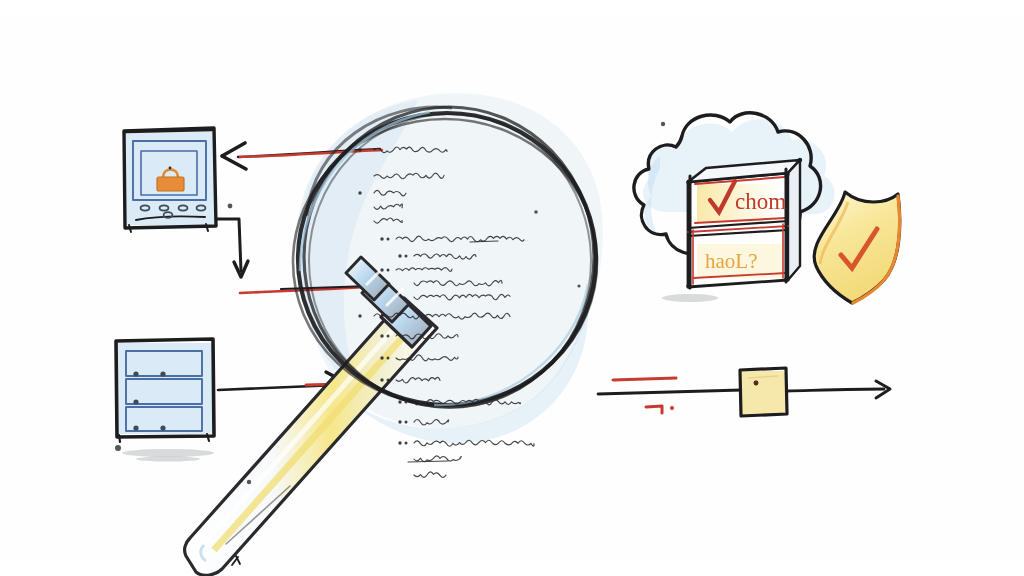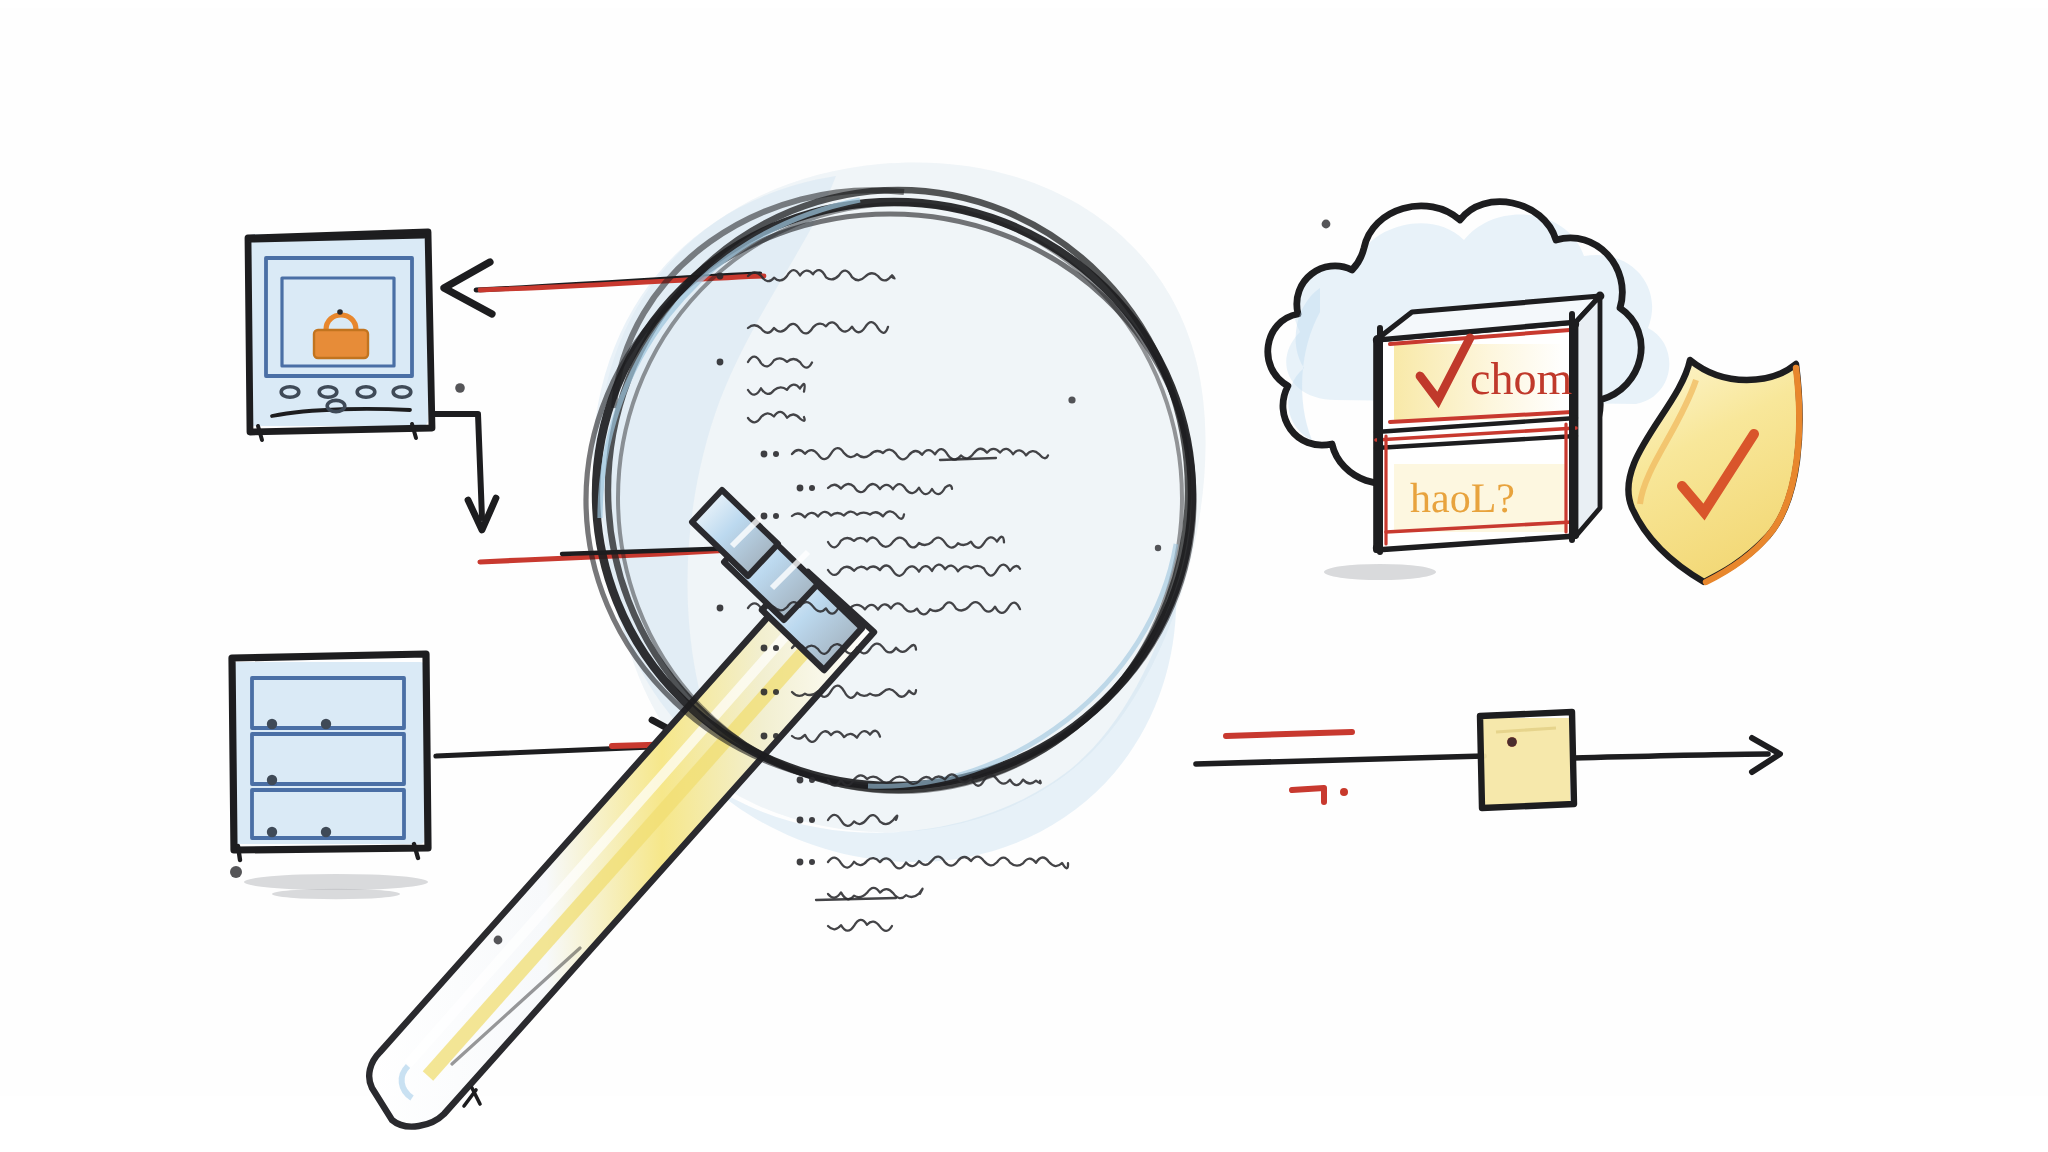--- a/index.html
+++ b/index.html
@@ -3,21 +3,21 @@
 <meta charset="utf-8">
 <title>Sketch Diagram</title>
 <style>
   html,body{margin:0;padding:0;background:#ffffff;}
   body{
     width:1024px;height:576px;overflow:hidden;
     font-family:"Liberation Sans", sans-serif;
     position:relative;
   }
   #canvas-root{
-    position:absolute;left:0;top:4px;width:1024px;height:544px;
+    position:absolute;left:0;top:16px;width:1024px;height:544px;
     background:#fefefe;
   }
   svg#sketch{display:block;width:1024px;height:576px;}
   .hand-ink{fill:none;stroke:#1d1d1f;stroke-linecap:round;stroke-linejoin:round;}
   .red-ink{fill:none;stroke:#c8392f;stroke-linecap:round;stroke-linejoin:round;}
   .blue-line{fill:none;stroke:#4a6fa5;stroke-linecap:round;stroke-linejoin:round;}
   .wash-blue{fill:#bcd9ef;opacity:.55;}
   .wash-blue-soft{fill:#cfe4f3;opacity:.45;}
   .wash-pale{fill:#e6eef4;opacity:.6;}
   .wash-yellow{fill:#f6e7a6;opacity:.95;}

